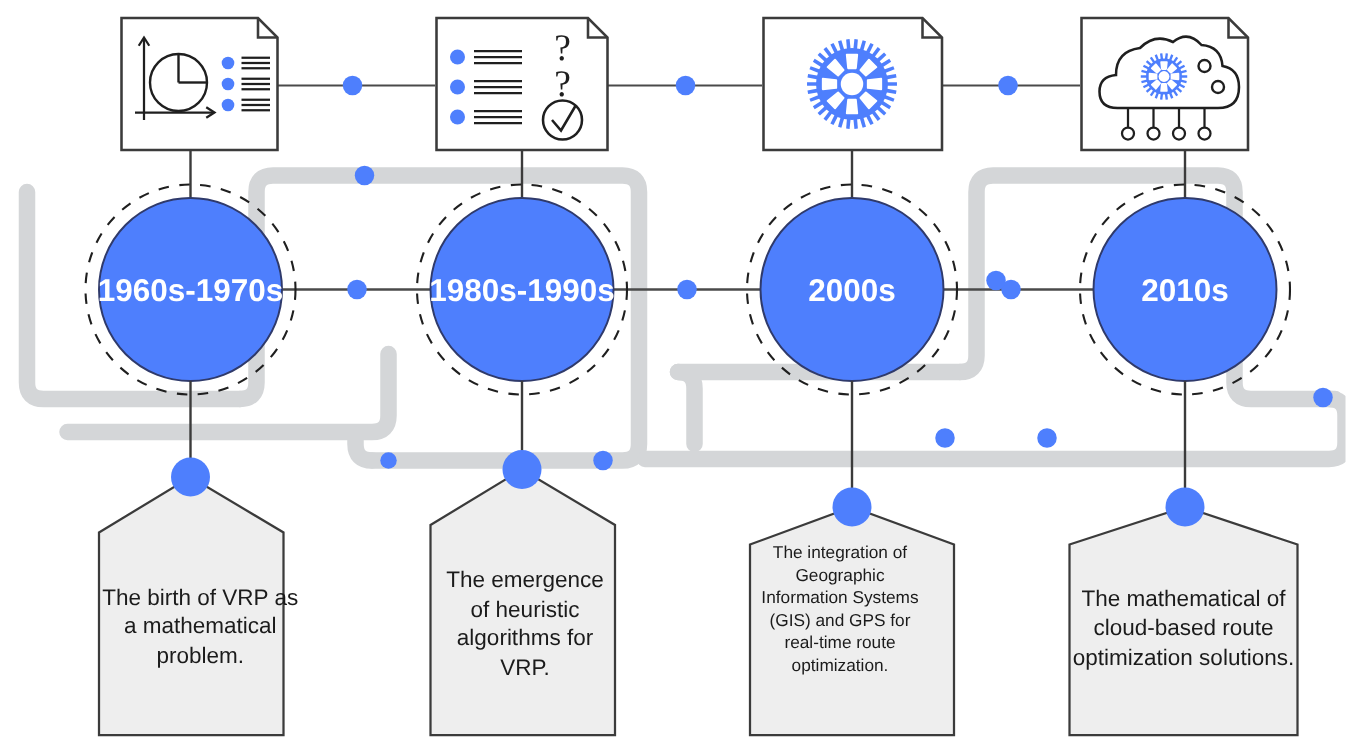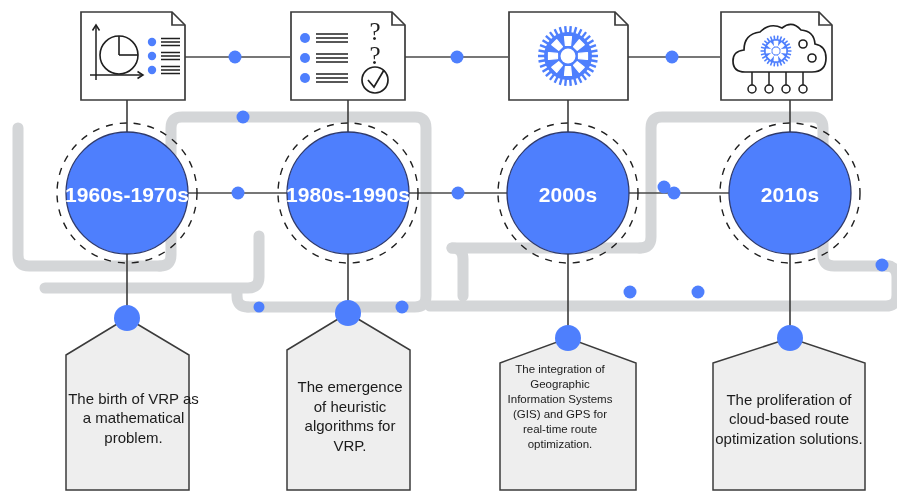--- a/index.html
+++ b/index.html
@@ -341,16 +341,16 @@
 
 <div class="desc-wrap" style="left:297px;top:356px;width:106px;height:120px;">
   <div class="desc-text" style="font-size:15px;">The emergence of heuristic algorithms for VRP.</div>
 </div>
 
 <div class="desc-wrap" style="left:502px;top:348px;width:116px;height:118px;">
   <div class="desc-text" style="font-size:11.5px;">The integration of Geographic Information Systems (GIS) and GPS for real-time route optimization.</div>
 </div>
 
 <div class="desc-wrap" style="left:713px;top:360px;width:152px;height:118px;">
-  <div class="desc-text" style="font-size:15px;">The proliferation of cloud-based route optimization solutions.</div>
+  <div class="desc-text" style="font-size:15px;">The mathematical of cloud-based route optimization solutions.</div>
 </div>
 
 </div>
 
 </body></html>

